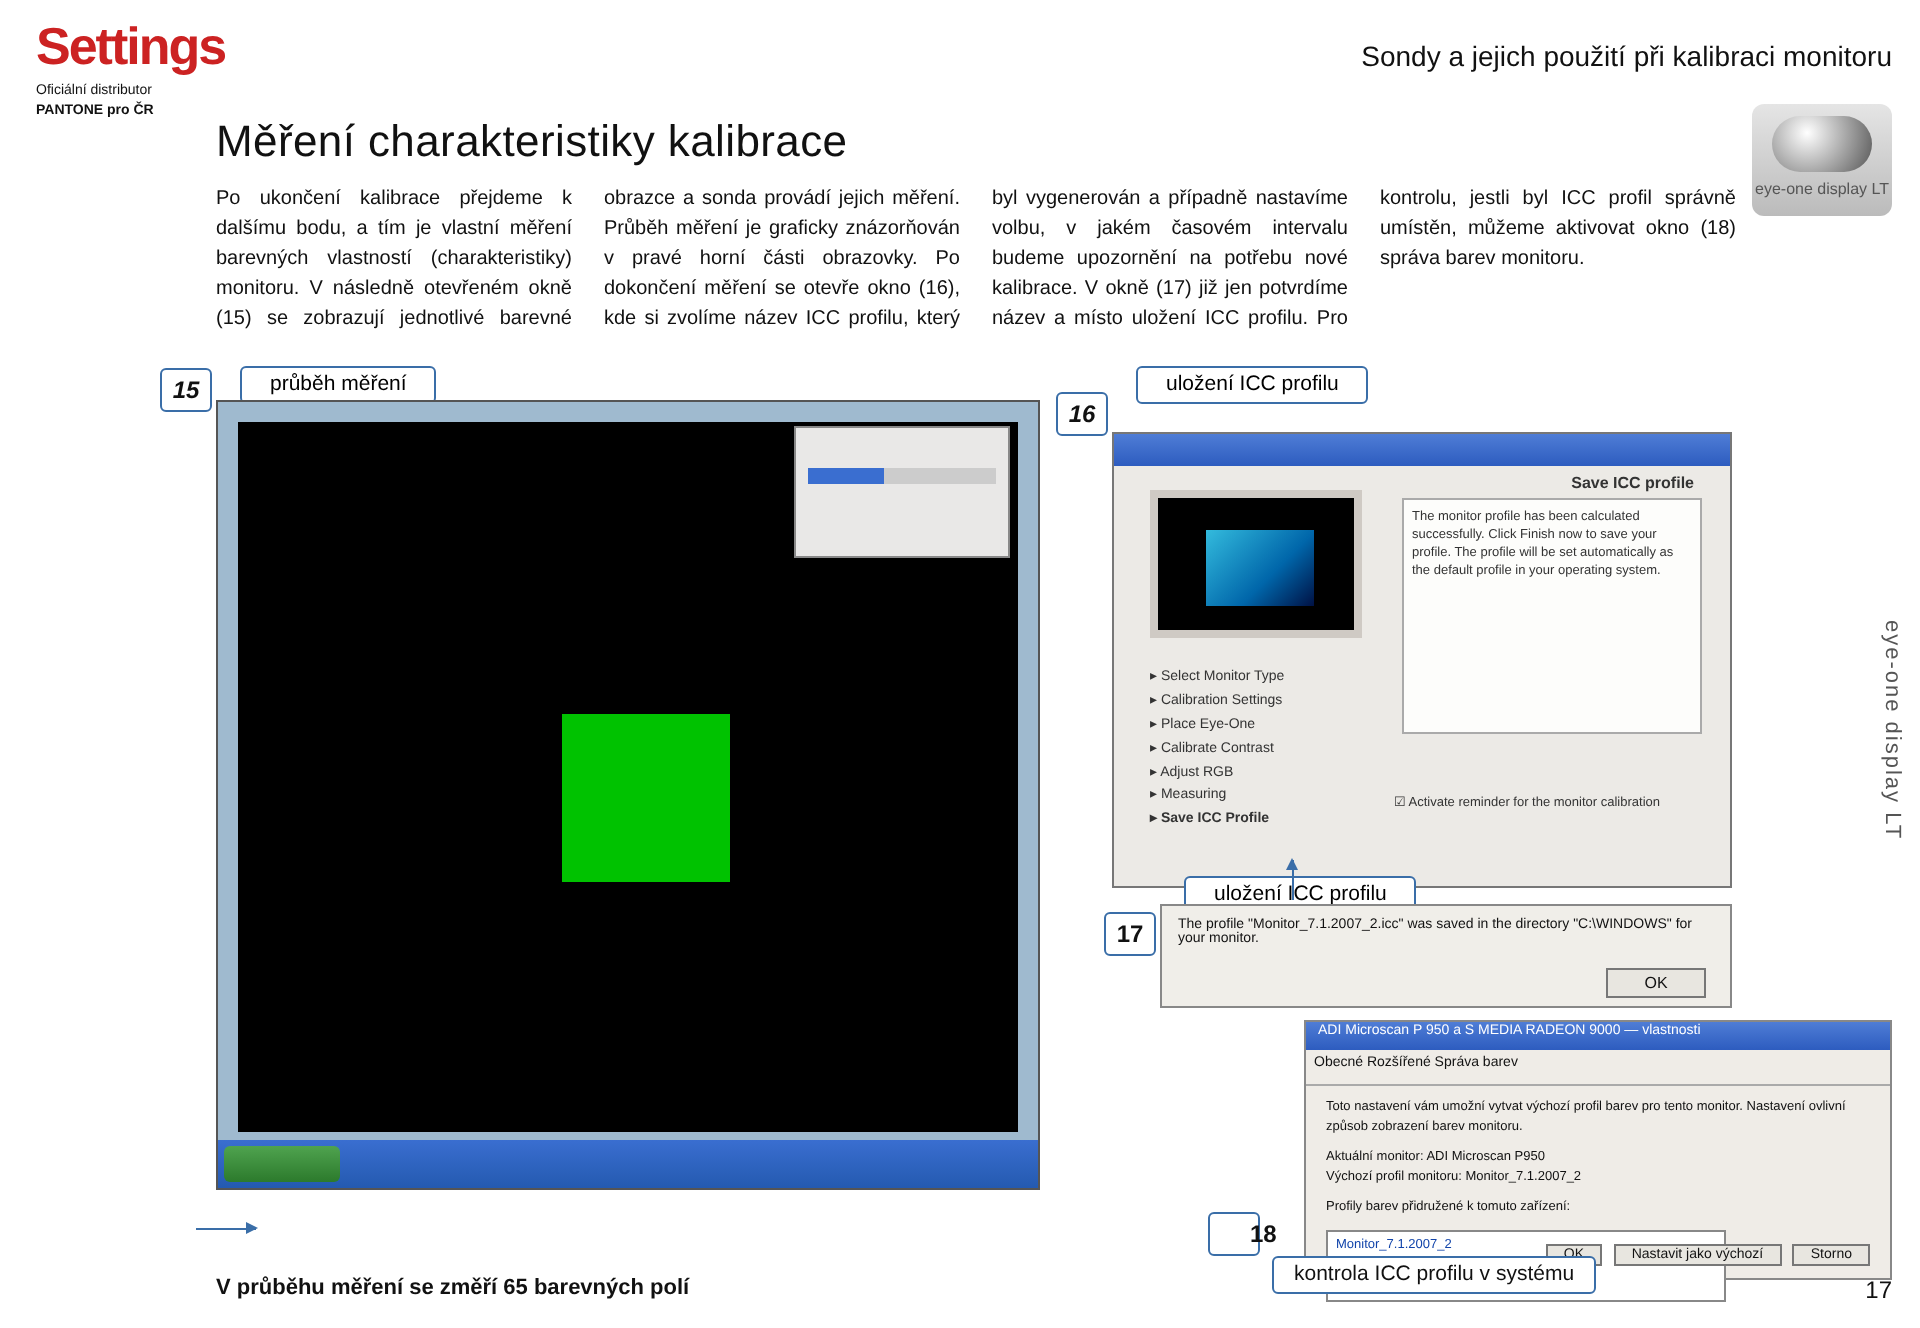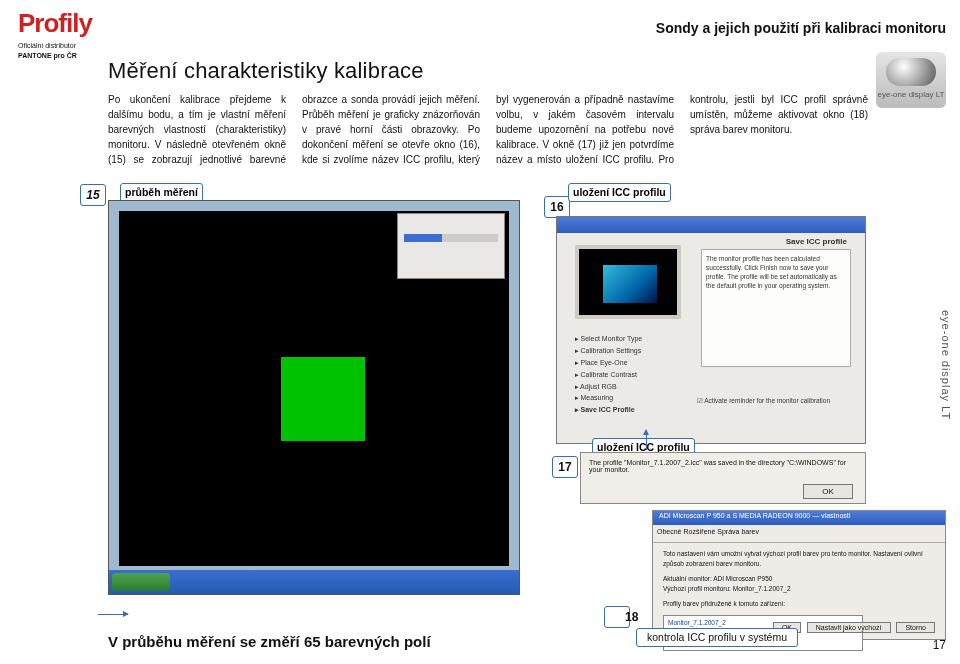--- a/index.html
+++ b/index.html
@@ -21,21 +21,21 @@
   .logo-mark {
     width: 68px; height: 32px;
     position: relative;
   }
   .q-red { color:#c22; font-weight:bold; font-size:26px; letter-spacing:-1px;}
   .logo-sub { font-size: 7px; line-height: 1.1; margin-top:2px; }
   .header-right {
     position: absolute;
     right: 14px; top: 20px;
     font-size: 14px;
-    font-weight: 700;
+    font-weight: 400;
     text-align: right;
   }
   .header-swatch {
     position: absolute;
     right: 14px; top: 52px;
     width: 70px; height: 56px;
     background: linear-gradient(180deg,#e5e5e5,#bbb);
     border-radius: 6px;
     font-size:8px; color:#555; text-align:center;
     padding-top:38px;
@@ -55,23 +55,23 @@
     font-size:10px; line-height:1.5;
     column-count:4; column-gap:16px;
     text-align:justify;
   }
   
   .callout{
     position:absolute;
     border:1px solid #3a6ea8;
     border-radius:3px;
     background:#fff;
-    padding:2px 4px 3px;
+    padding:2px 14px 3px;
     font-size:10.5px;
-    font-weight:bold;
+    font-weight:normal;
     color:#000;
   }
   .num-box{
     position:absolute;
     border:1px solid #3a6ea8;
     border-radius:3px;
     background:#fff;
     width:26px; height:22px;
     font-size:12px; font-weight:bold;
     text-align:center; line-height:21px;
@@ -186,21 +186,21 @@
     position:absolute; width:1px; background:#3a6ea8;
   }
   .arrow-up::before{
     content:""; position:absolute; left:-3px; top:-1px;
     border-bottom:6px solid #3a6ea8;
     border-left:3.5px solid transparent;
     border-right:3.5px solid transparent;
   }
   .footer-left{
     position:absolute; left:108px; bottom:14px;
-    font-size:15px; font-weight:bold;text-align:right;
+    font-size:11px; font-weight:bold;text-align:right;
   }
   .footer-right-num{
     position:absolute; right:14px; bottom:12px;
     font-size:12px;
   }
   .side-vert{
     position:absolute; right:8px; top:310px;
     writing-mode: vertical-rl;
     font-size:11px; color:#555; letter-spacing:1px;
   }
@@ -208,21 +208,21 @@
     position:absolute;
     border:1px solid #3a6ea8; border-radius:3px;
     background:#fff; font-weight:normal;
     font-size:10.5px; padding:2px 10px 3px;
   }
 </style>
 </head>
 <body>
 
 <div class="logo">
-  <div class="logo-mark"><span class="q-red">Profily</span></div>
+  <div class="logo-mark"><span class="q-red">Settings</span></div>
   <div class="logo-sub">Oficiální distributor</div>
   <div class="logo-sub" style="font-weight:bold">PANTONE pro ČR</div>
 </div>
 
 <div class="header-right">Sondy a jejich použití při kalibraci monitoru</div>
 <div class="header-swatch">
   <span>eye-one display LT</span>
 </div>
 
 <div class="article-title">Měření charakteristiky kalibrace</div>
@@ -234,21 +234,21 @@
 <div class="shot15">
   <div class="inner-black">
     <div class="color-sq"></div>
   </div>
   <div class="progress-win"></div>
   <div class="taskbar">
     <div class="start"></div>
   </div>
 </div>
 
-<div class="num-box" style="left:544px; top:196px;">16</div>
+<div class="num-box" style="left:528px; top:196px;font-style:italic;">16</div>
 <div class="callout" style="left:568px; top:183px;">uložení ICC profilu</div>
 
 <div class="shot16">
   <div class="titlebar"></div>
   <div style="position:absolute; right:18px; top:20px; font-size:8px; font-weight:bold;">Save ICC profile</div>
   <div class="preview"></div>
   <div class="steps">
     <div>▸ <span>Select Monitor Type</span></div>
     <div>▸ <span>Calibration Settings</span></div>
     <div>▸ <span>Place Eye-One</span></div>

